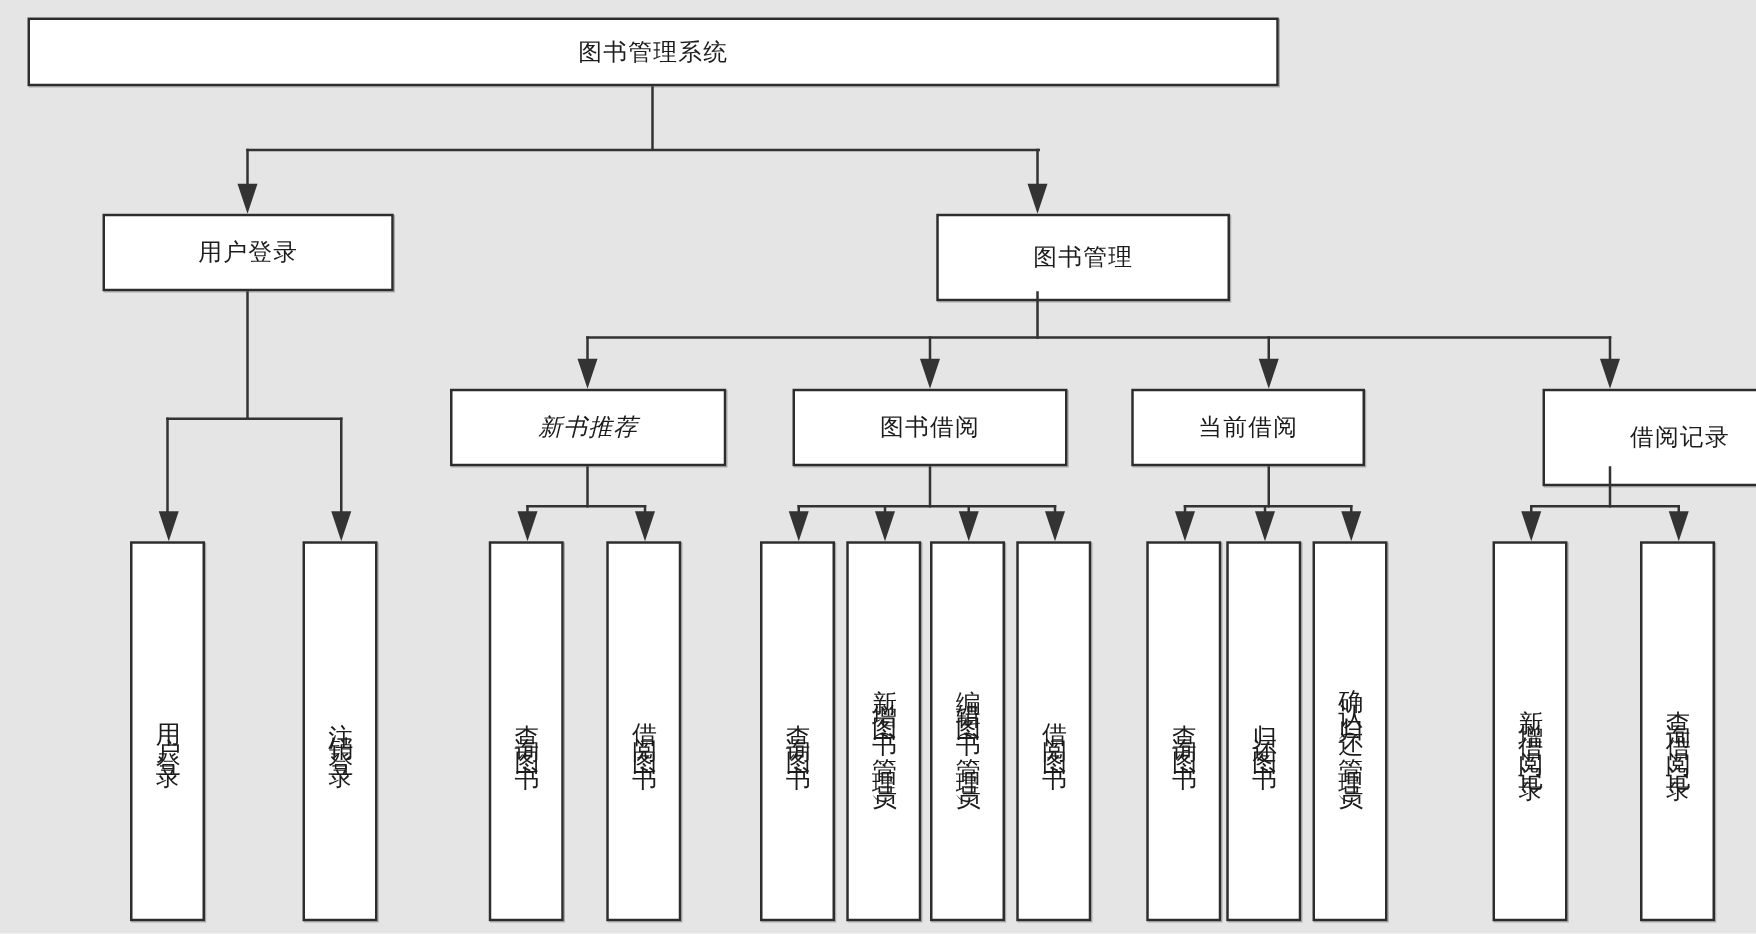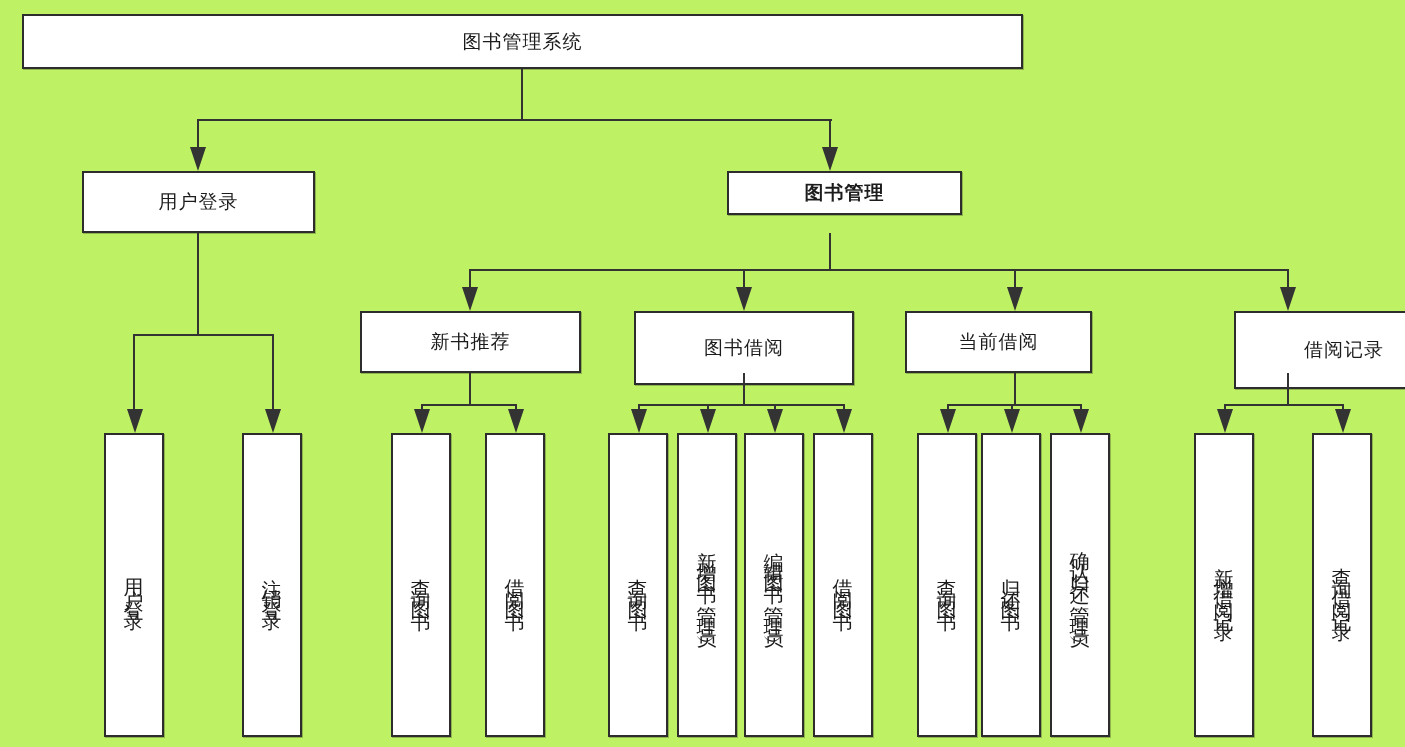--- a/index.html
+++ b/index.html
@@ -1,20 +1,20 @@
 <!DOCTYPE html>
 <html><head>
 <meta charset="utf-8">
 <style>
   html, body { margin: 0; padding: 0; background: #ffffff; }
   .canvas {
     position: relative;
     width: 1405px;
     height: 747px;
-    background: #bef264;
+    background: #e5e5e5;
     font-family: "Liberation Sans", sans-serif;
     overflow: hidden;
   }
   
   .hbox {
     position: absolute;
     box-sizing: border-box;
     background: #ffffff;
     border: 2px solid #2d2d2d;
     display: flex;
@@ -80,21 +80,21 @@
   <div class="vline" style="left:521px; top:69px; height:51px;"></div>
   <div class="hline" style="left:197px; top:119px; width:635px;"></div>
   <div class="vline" style="left:197px; top:119px; height:30px;"></div>
   <div class="vline" style="left:829px; top:119px; height:30px;"></div>
   <div class="arrow" style="left:190px; top:147px;"></div>
   <div class="arrow" style="left:822px; top:147px;"></div>
 
   <div class="hbox" style="left:82px; top:171px; width:233px; height:62px;">
     <span>用户登录</span>
   </div>
-  <div class="hbox" style="left:727px; top:171px; width:235px; height:44px;font-weight:bold;">
+  <div class="hbox" style="left:749px; top:171px; width:235px; height:70px;">
     <span>图书管理</span>
   </div>
 
   <div class="vline" style="left:197px; top:233px; height:103px;"></div>
   <div class="hline" style="left:133px; top:334px; width:141px;"></div>
   <div class="vline" style="left:133px; top:334px; height:78px;"></div>
   <div class="vline" style="left:272px; top:334px; height:78px;"></div>
   <div class="arrow" style="left:127px; top:409px;"></div>
   <div class="arrow" style="left:265px; top:409px;"></div>
 
@@ -102,24 +102,24 @@
   <div class="hline" style="left:469px; top:269px; width:820px;"></div>
   <div class="vline" style="left:469px; top:269px; height:22px;"></div>
   <div class="vline" style="left:743px; top:269px; height:22px;"></div>
   <div class="vline" style="left:1014px; top:269px; height:22px;"></div>
   <div class="vline" style="left:1287px; top:269px; height:22px;"></div>
   <div class="arrow" style="left:462px; top:287px;"></div>
   <div class="arrow" style="left:736px; top:287px;"></div>
   <div class="arrow" style="left:1007px; top:287px;"></div>
   <div class="arrow" style="left:1280px; top:287px;"></div>
 
-  <div class="hbox" style="left:360px; top:311px; width:221px; height:62px;">
+  <div class="hbox" style="left:360px; top:311px; width:221px; height:62px;font-style:italic;">
     <span>新书推荐</span>
   </div>
-  <div class="hbox" style="left:634px; top:311px; width:220px; height:74px;">
+  <div class="hbox" style="left:634px; top:311px; width:220px; height:62px;">
     <span>图书借阅</span>
   </div>
   <div class="hbox" style="left:905px; top:311px; width:187px; height:62px;">
     <span>当前借阅</span>
   </div>
   <div class="hbox" style="left:1234px; top:311px; width:220px; height:78px;">
     <span>借阅记录</span>
   </div>
 
   <div class="vline" style="left:469px; top:373px; height:33px;"></div>

